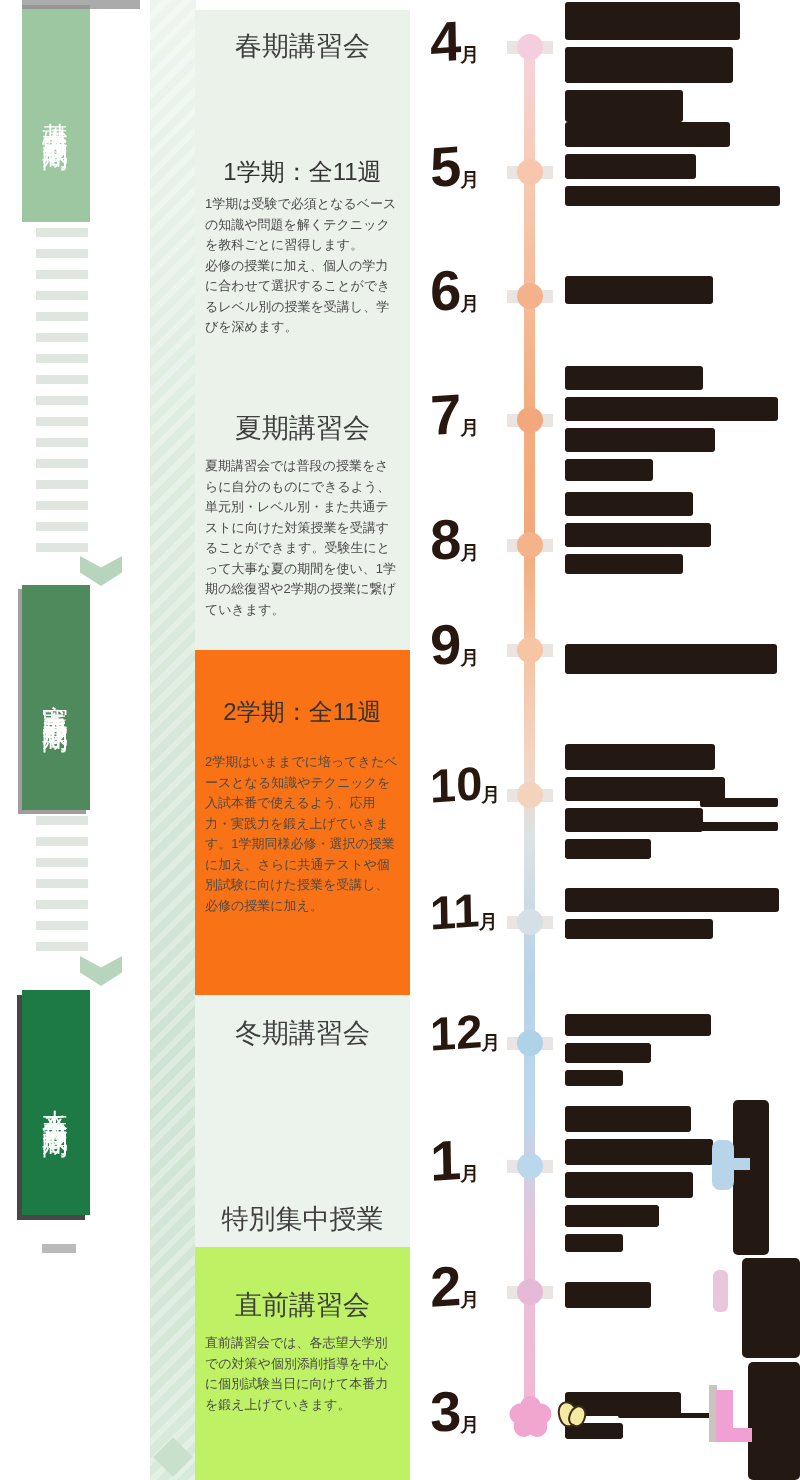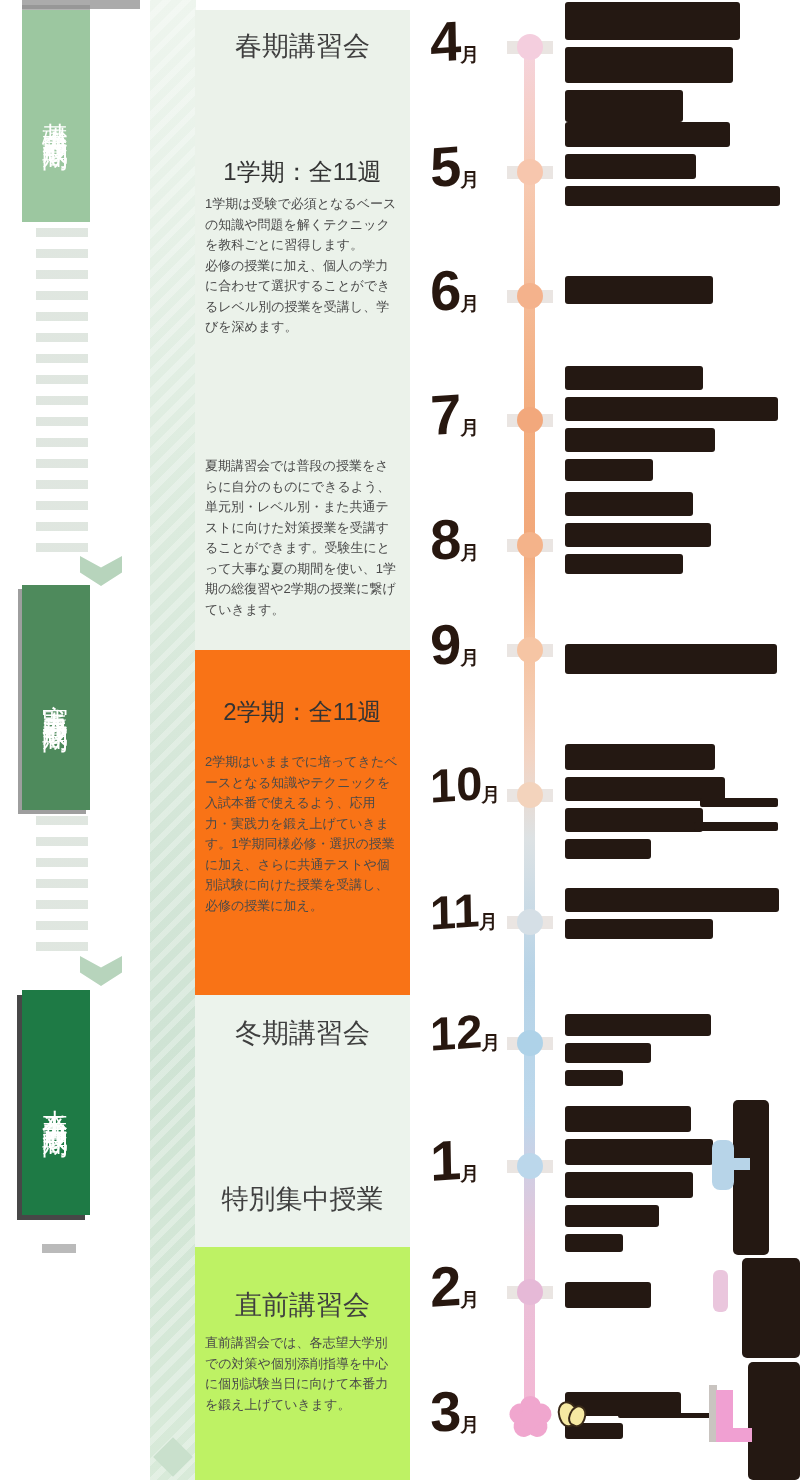--- a/index.html
+++ b/index.html
@@ -36,21 +36,21 @@
   .b1{top:650px;height:345px;background:#f97316;}
   .b2{top:995px;height:252px;background:#ecf3ec;}
   .b3{top:1247px;height:233px;background:#bef264;}
   .btitle{position:absolute;left:0;width:100%;text-align:center;font-size:27px;color:#3f3f3f;}
   .bsub{position:absolute;left:0;width:100%;text-align:center;font-size:24px;color:#333;}
   .bbody{position:absolute;left:10px;width:195px;font-size:13px;line-height:20.5px;color:#4a4a4a;
          white-space:pre-line;}
   .t-spring{top:18px;} .s-term1{top:130px;margin-top:16px;} .p-term1{top:184px;}
   .t-summer{top:400px;} .p-summer{top:446px;}
   .s-term2{top:46px;} .p-term2{top:102px;}
-  .t-winter{top:20px;} .p-winter{top:60px;} .t-special{top:186px;}
+  .t-winter{top:20px;} .p-winter{top:60px;} .t-special{top:206px;}
   .t-last{top:40px;} .p-last{top:86px;}
 
   
   .tl-line{position:absolute;left:524px;top:40px;width:11px;height:1377px;border-radius:6px;}
   .tick{position:absolute;left:507px;width:46px;height:13px;background:#d8d0cb;opacity:.55;}
   .dot{position:absolute;left:517px;width:26px;height:26px;border-radius:50%;}
   .month{position:absolute;left:430px;width:94px;color:#27170f;}
   .month .num{font-size:56px;font-weight:800;display:inline-block;transform:rotate(-4deg) skewX(-3deg);}
   .month.wide .num{font-size:47px;}
   .month .tsuki{font-size:19px;font-weight:700;display:inline-block;margin-left:-1px;}
@@ -101,20 +101,21 @@
   <div class="chevron ch1"></div>
   <div class="phase p2" style="background: rgb(30, 122, 69);">
     <span>本番力養成期間</span>
   </div>
 
   <div class="box b0">
     <div class="btitle t-spring">春期講習会</div>
     <div class="bsub s-term1">1学期：全11週</div>
     <div class="bbody p-term1">1学期は受験で必須となるベースの知識や問題を解くテクニックを教科ごとに習得します。
 必修の授業に加え、個人の学力に合わせて選択することができるレベル別の授業を受講し、学びを深めます。</div>
+    <div class="btitle t-summer">夏期講習会</div>
     <div class="bbody p-summer">夏期講習会では普段の授業をさらに自分のものにできるよう、単元別・レベル別・また共通テストに向けた対策授業を受講することができます。受験生にとって大事な夏の期間を使い、1学期の総復習や2学期の授業に繋げていきます。</div>
   </div>
   <div class="box b1">
     <div class="bsub s-term2">2学期：全11週</div>
     <div class="bbody p-term2">2学期はいままでに培ってきたベースとなる知識やテクニックを入試本番で使えるよう、応用力・実践力を鍛え上げていきます。1学期同様必修・選択の授業に加え、さらに共通テストや個別試験に向けた授業を受講し、必修の授業に加え。</div>
   </div>
   <div class="box b2">
     <div class="btitle t-winter">冬期講習会</div>
     <div class="btitle t-special">特別集中授業</div>
   </div>

